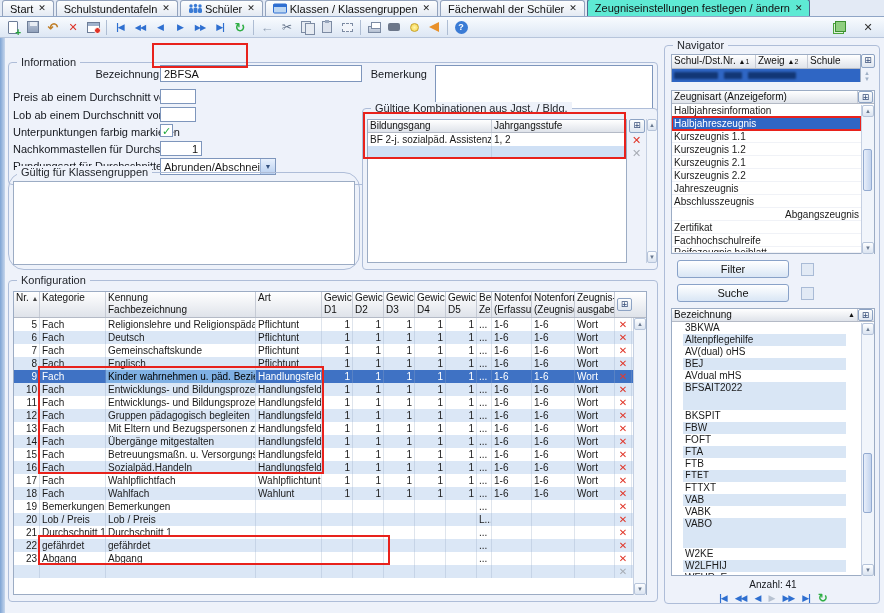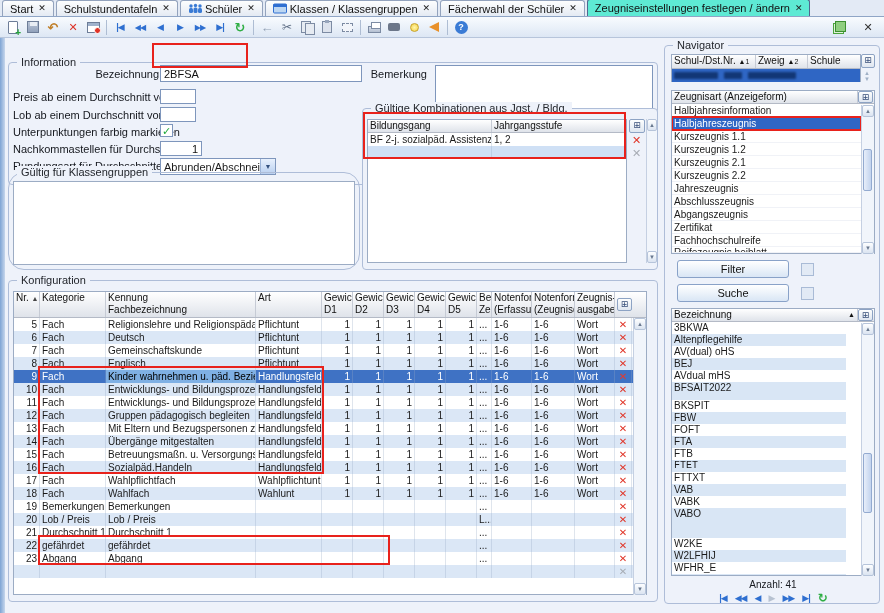--- a/index.html
+++ b/index.html
@@ -725,21 +725,21 @@
           <div class="row">
             <div class="cell" style="flex:1;border-right:none;">Kurszeugnis 2.2</div>
           </div>
           <div class="row">
             <div class="cell" style="flex:1;border-right:none;">Jahreszeugnis</div>
           </div>
           <div class="row">
             <div class="cell" style="flex:1;border-right:none;">Abschlusszeugnis</div>
           </div>
           <div class="row">
-            <div class="cell" style="flex:1;border-right:none;">Abgangszeugnis</div>
+            <div class="cell" style="flex:1;border-right:none;text-align:right;">Abgangszeugnis</div>
           </div>
           <div class="row">
             <div class="cell" style="flex:1;border-right:none;">Zertifikat</div>
           </div>
           <div class="row">
             <div class="cell" style="flex:1;border-right:none;">Fachhochschulreife</div>
           </div>
           <div class="row clipped">
             <div class="cell" style="flex:1;border-right:none;">Reifezeugnis beiblatt</div>
           </div>
@@ -757,37 +757,37 @@
     <div class="navchk" style="left:136px;top:241px;"></div>
 
     <div class="grid" style="left:6px;top:262px;width:204px;height:268px;">
       <div class="hrow">
         <div class="hcell" style="flex:1;display:flex;justify-content:space-between;align-items:center;">
           <span>Bezeichnung</span>
           <span style="font-size:7px;">▲</span>
         </div>
         <div class="hcell" style="width:16px;border-right:none;padding:0;"><span class="chooser" style="display:inline-block;width:15px;height:12px;">⊞</span></div>
       </div>
-      <div class="rows" id="bez-rows" style="height:253px;overflow:hidden;margin-right:28px;">
+      <div class="rows" id="bez-rows" style="height:253px;overflow:hidden;margin-right:28px;padding-left:11px;">
         <div class="row" style="height:12px;line-height:12px;">
             <div class="cell" style="flex:1;border-right:none;">3BKWA</div>
           </div>
           <div class="row" style="height:12px;line-height:12px;">
             <div class="cell" style="flex:1;border-right:none;">Altenpflegehilfe</div>
           </div>
           <div class="row" style="height:12px;line-height:12px;">
             <div class="cell" style="flex:1;border-right:none;">AV(dual) oHS</div>
           </div>
           <div class="row" style="height:12px;line-height:12px;">
             <div class="cell" style="flex:1;border-right:none;">BEJ</div>
           </div>
           <div class="row" style="height:12px;line-height:12px;">
             <div class="cell" style="flex:1;border-right:none;">AVdual mHS</div>
           </div>
-          <div class="row" style="height:18px;line-height:12px;">
+          <div class="row" style="height:28px;line-height:12px;">
             <div class="cell" style="flex:1;border-right:none;">BFSAIT2022</div>
           </div>
           <div class="row" style="height:12px;line-height:12px;">
             <div class="cell" style="flex:1;border-right:none;">BKSPIT</div>
           </div>
           <div class="row" style="height:12px;line-height:12px;">
             <div class="cell" style="flex:1;border-right:none;">FBW</div>
           </div>
           <div class="row" style="height:12px;line-height:12px;">
             <div class="cell" style="flex:1;border-right:none;">FOFT</div>

